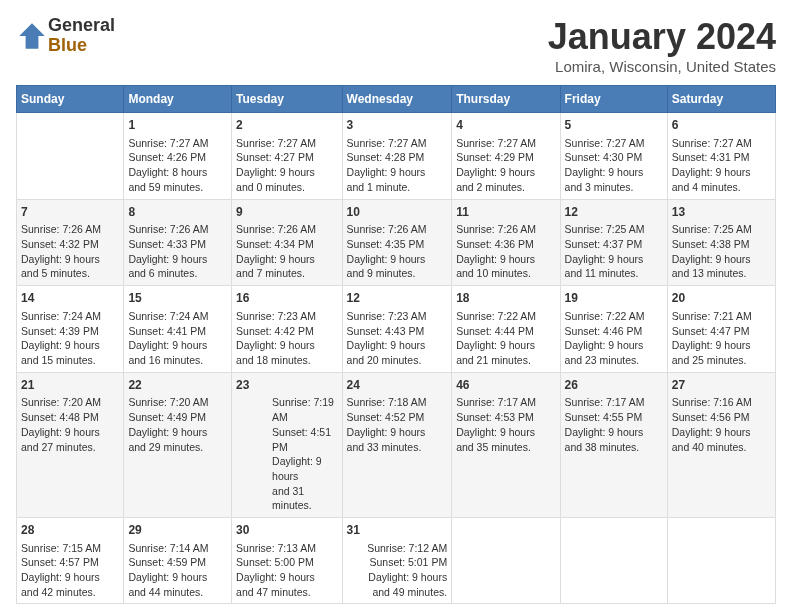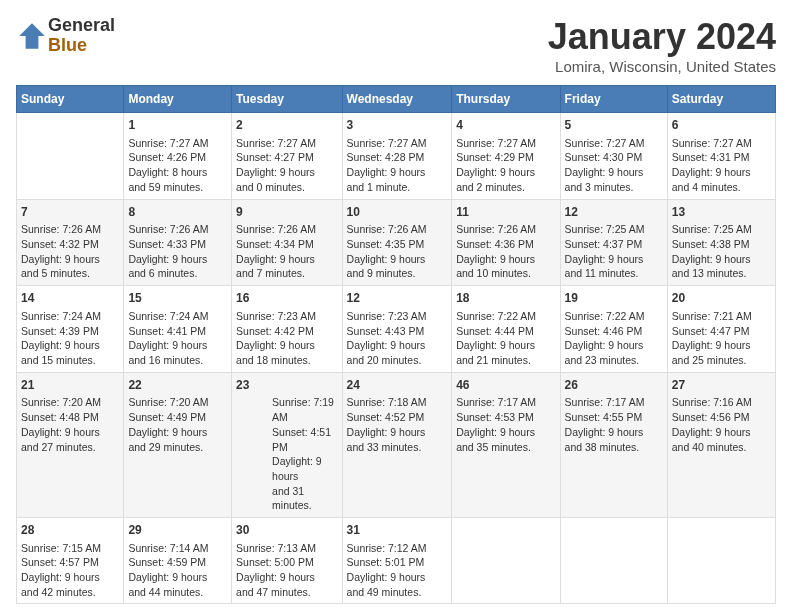--- a/index.html
+++ b/index.html
@@ -341,21 +341,21 @@
         </td>
         <td>
           <span class="day-num">30</span>
           <div class="cell-content" style="white-space: pre-line;">Sunrise: 7:13 AM
 Sunset: 5:00 PM
 Daylight: 9 hours
 and 47 minutes.</div>
         </td>
         <td>
           <span class="day-num">31</span>
-          <div class="cell-content" style="white-space: pre-line;">Sunrise: 7:12 AM
+          <div class="cell-content" style="white-space: pre-line; text-align: right;">Sunrise: 7:12 AM
 Sunset: 5:01 PM
 Daylight: 9 hours
 and 49 minutes.</div>
         </td>
         <td></td>
         <td></td>
         <td></td>
       </tr>
     </tbody>
 </table>

